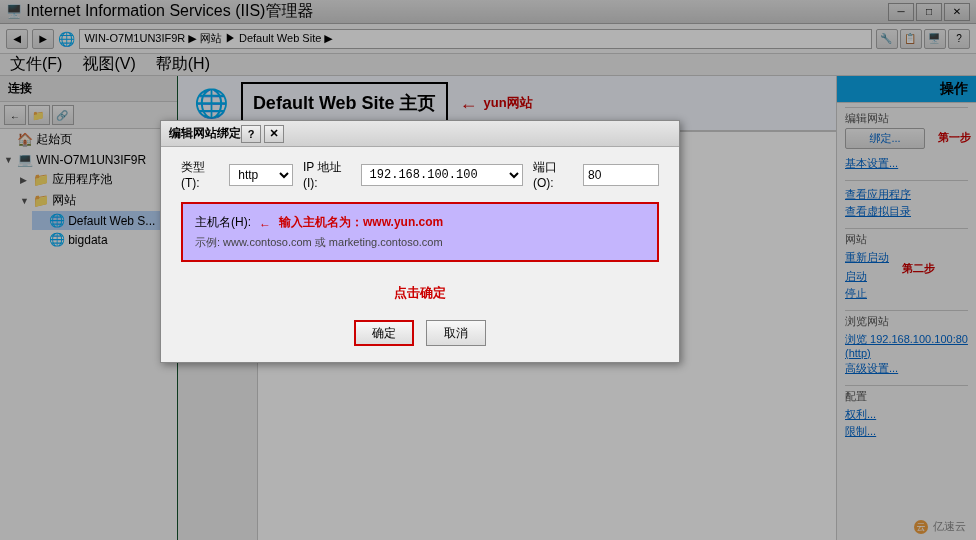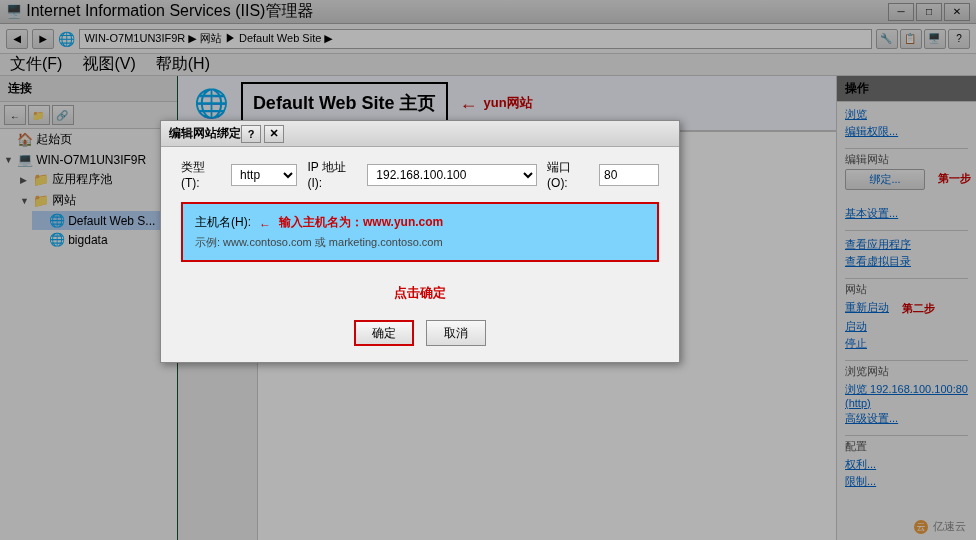--- a/index.html
+++ b/index.html
@@ -227,25 +227,26 @@
 
     
     .right-panel {
       width: 140px;
       background: #f5f5f5;
       border-left: 1px solid #ccc;
       padding: 0;
       overflow: hidden;
     }
     .right-panel-header {
-      background: #737373;
+      background: #0ea5e9;
       padding: 4px 8px;
       font-weight: bold;
-      font-size: 12px;
+      font-size: 14px;
       border-bottom: 1px solid #ccc;
+      text-align: right;
     }
     .right-panel-section {
       padding: 4px 8px;
     }
     .right-panel-section-title {
       font-size: 11px;
       color: #555;
       margin-bottom: 2px;
       border-top: 1px solid #ccc;
       padding-top: 3px;
@@ -260,21 +261,21 @@
     }
     .right-link-btn {
       display: block;
       font-size: 11px;
       color: #0066cc;
       cursor: pointer;
       padding: 2px 6px;
       background: linear-gradient(to bottom, #f8f8f8, #e0e0e0);
       border: 1px solid #aaa;
       border-radius: 2px;
-      margin-bottom: 12px;
+      margin-bottom: 3px;
       text-align: center;
       width: 80px;
     }
 
     
     .dialog-overlay {
       position: absolute;
       top: 0; left: 0; right: 0; bottom: 0;
       background: rgba(0,0,0,0.3);
       z-index: 10;
@@ -342,29 +343,30 @@
     .dialog-select {
       height: 22px;
       border: 1px solid #aaa;
       background: white;
       padding: 0 4px;
       font-size: 12px;
       font-family: 'Microsoft YaHei', SimSun, Arial, sans-serif;
     }
     .dialog-ip-input {
       width: 180px;
+      font-family: Liberation Mono, monospace;
     }
     .dialog-port-input {
-      width: 60px;
+      width: 76px;
     }
     .dialog-hostname-section {
       border: 2px solid #cc0000;
       padding: 10px 12px;
       margin-bottom: 10px;
-      background: #7dd3fc;
+      background: #c4b5fd;
     }
     .dialog-hostname-input {
       width: 240px;
       height: 22px;
       border: 2px solid #cc0000;
       background: white;
       padding: 0 4px;
       font-size: 12px;
       font-family: 'Microsoft YaHei', SimSun, Arial, sans-serif;
     }
@@ -518,44 +520,40 @@
       </div>
 
       <div class="props-main">
       </div>
     </div>
   </div>
 
   <div class="right-panel">
     <div class="right-panel-header">操作</div>
     <div class="right-panel-section">
-      <a class="right-link">浏览</a>
-      <a class="right-link">编辑权限...</a>
-    </div>
-    <div class="right-panel-section">
       <div class="right-panel-section-title">编辑网站</div>
       
       <div style="position:relative; display:inline-block; margin-bottom:3px;">
         <div class="right-link-btn">绑定...</div>
         <span style="position:absolute; right:-46px; top:2px; color:#cc0000; font-size:11px; font-weight:bold; white-space:nowrap;">第一步</span>
       </div>
       <br>
       <a class="right-link">基本设置...</a>
     </div>
     <div class="right-panel-section">
       <div class="right-panel-section-title"></div>
       <a class="right-link">查看应用程序</a>
       <a class="right-link">查看虚拟目录</a>
     </div>
     <div class="right-panel-section">
       <div class="right-panel-section-title">网站</div>
       
       <div style="position:relative; display:inline-block; margin-bottom:2px;">
         <a class="right-link">重新启动</a>
-        <span style="position:absolute; right:-46px; top:2px; color:#cc0000; font-size:11px; font-weight:bold; white-space:nowrap;">第二步</span>
+        <span style="position:absolute; right:-46px; top:12px; color:#cc0000; font-size:11px; font-weight:bold; white-space:nowrap;">第二步</span>
       </div>
       <a class="right-link">启动</a>
       <a class="right-link">停止</a>
     </div>
     <div class="right-panel-section">
       <div class="right-panel-section-title">浏览网站</div>
       <a class="right-link">浏览 192.168.100.100:80 (http)</a>
       <a class="right-link">高级设置...</a>
     </div>
     <div class="right-panel-section">

